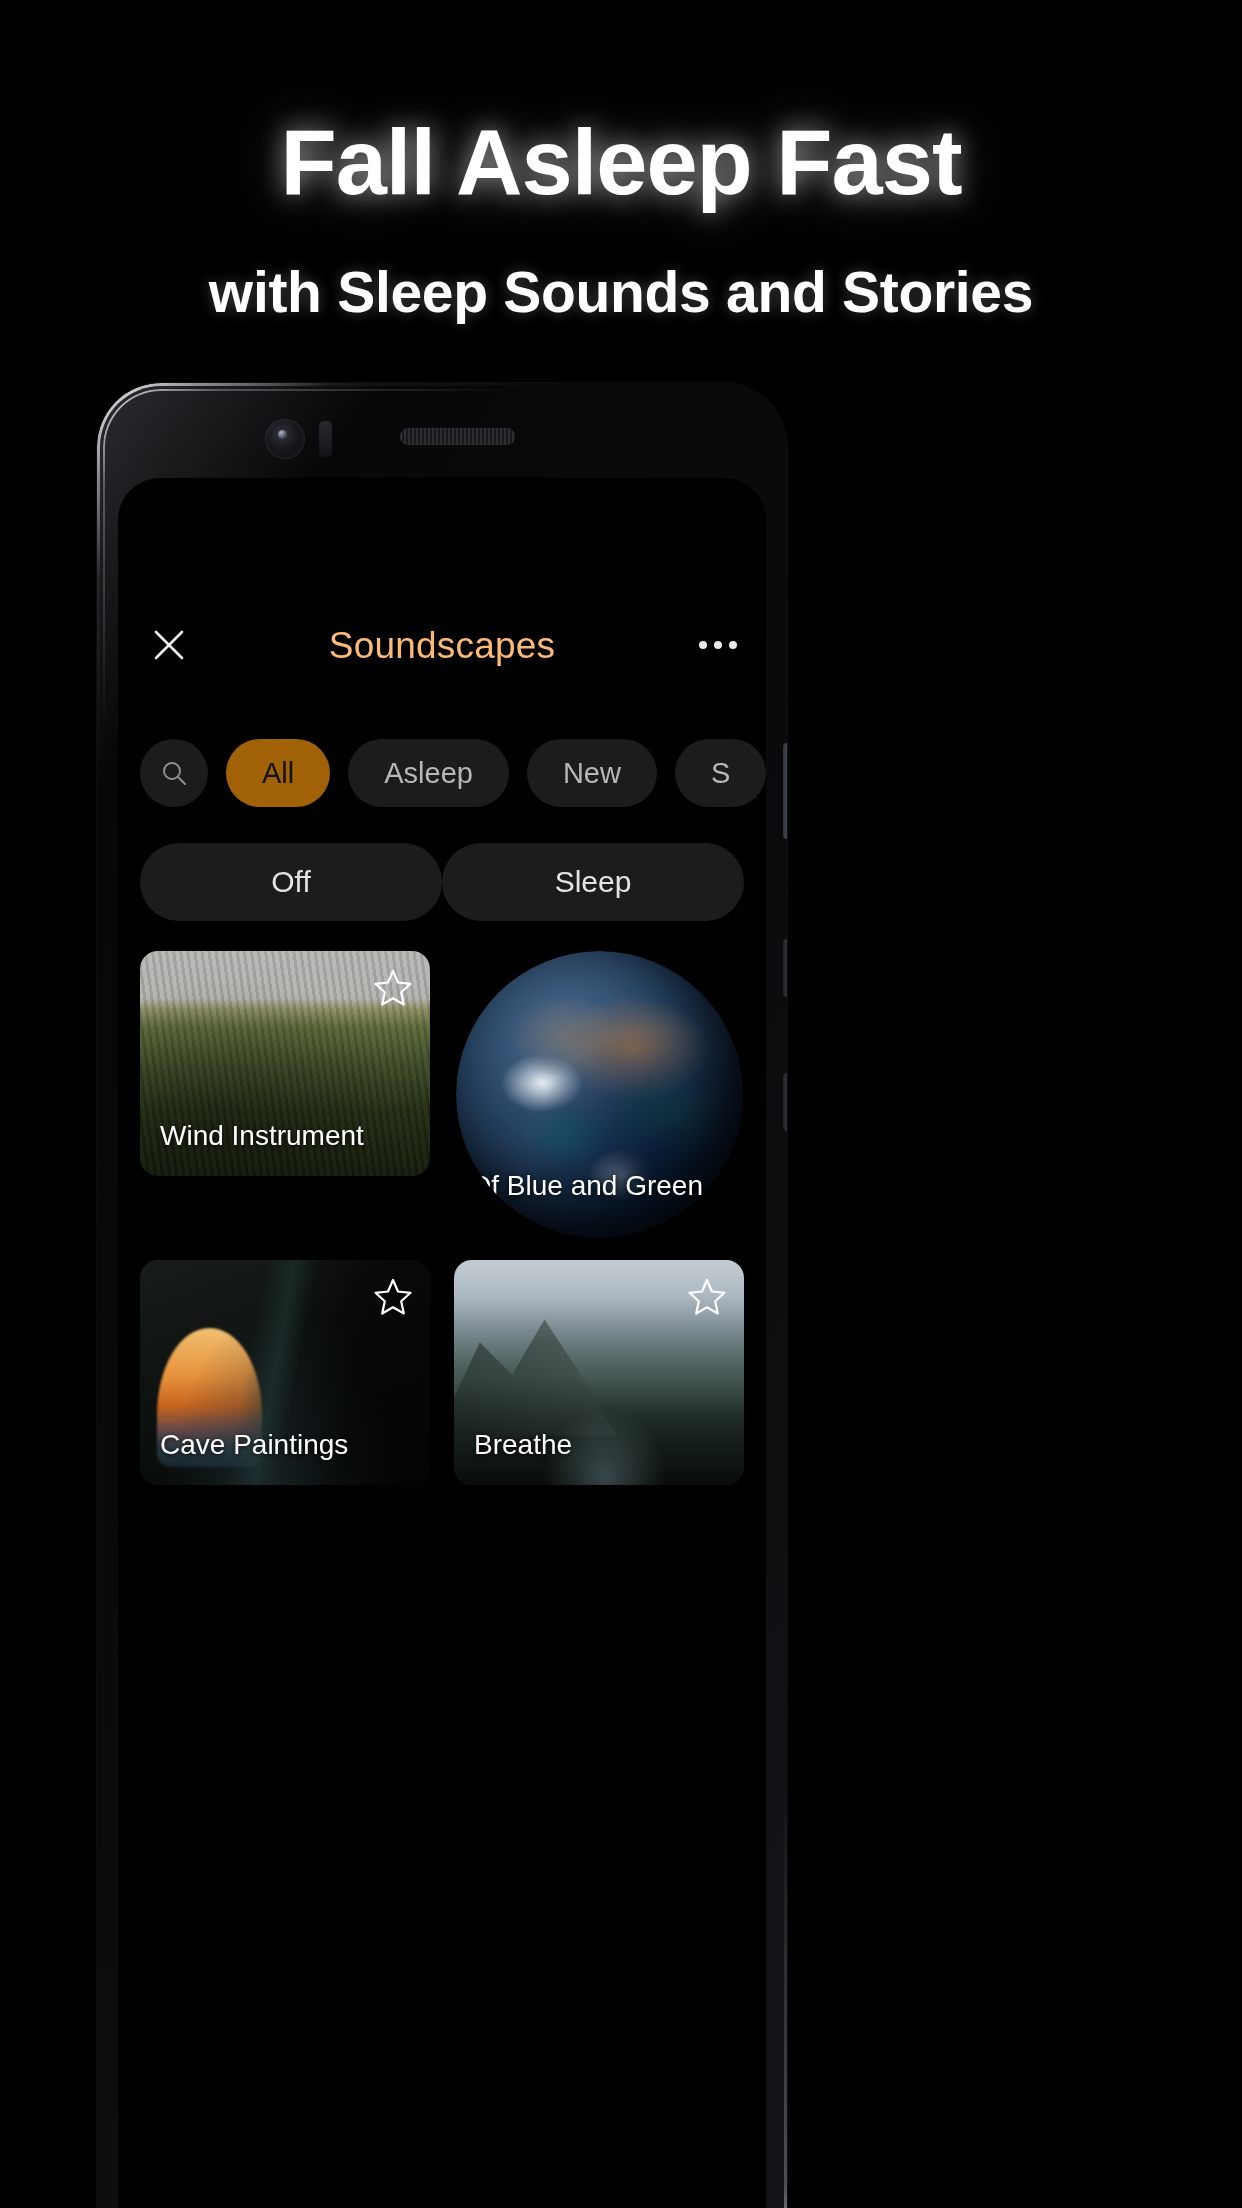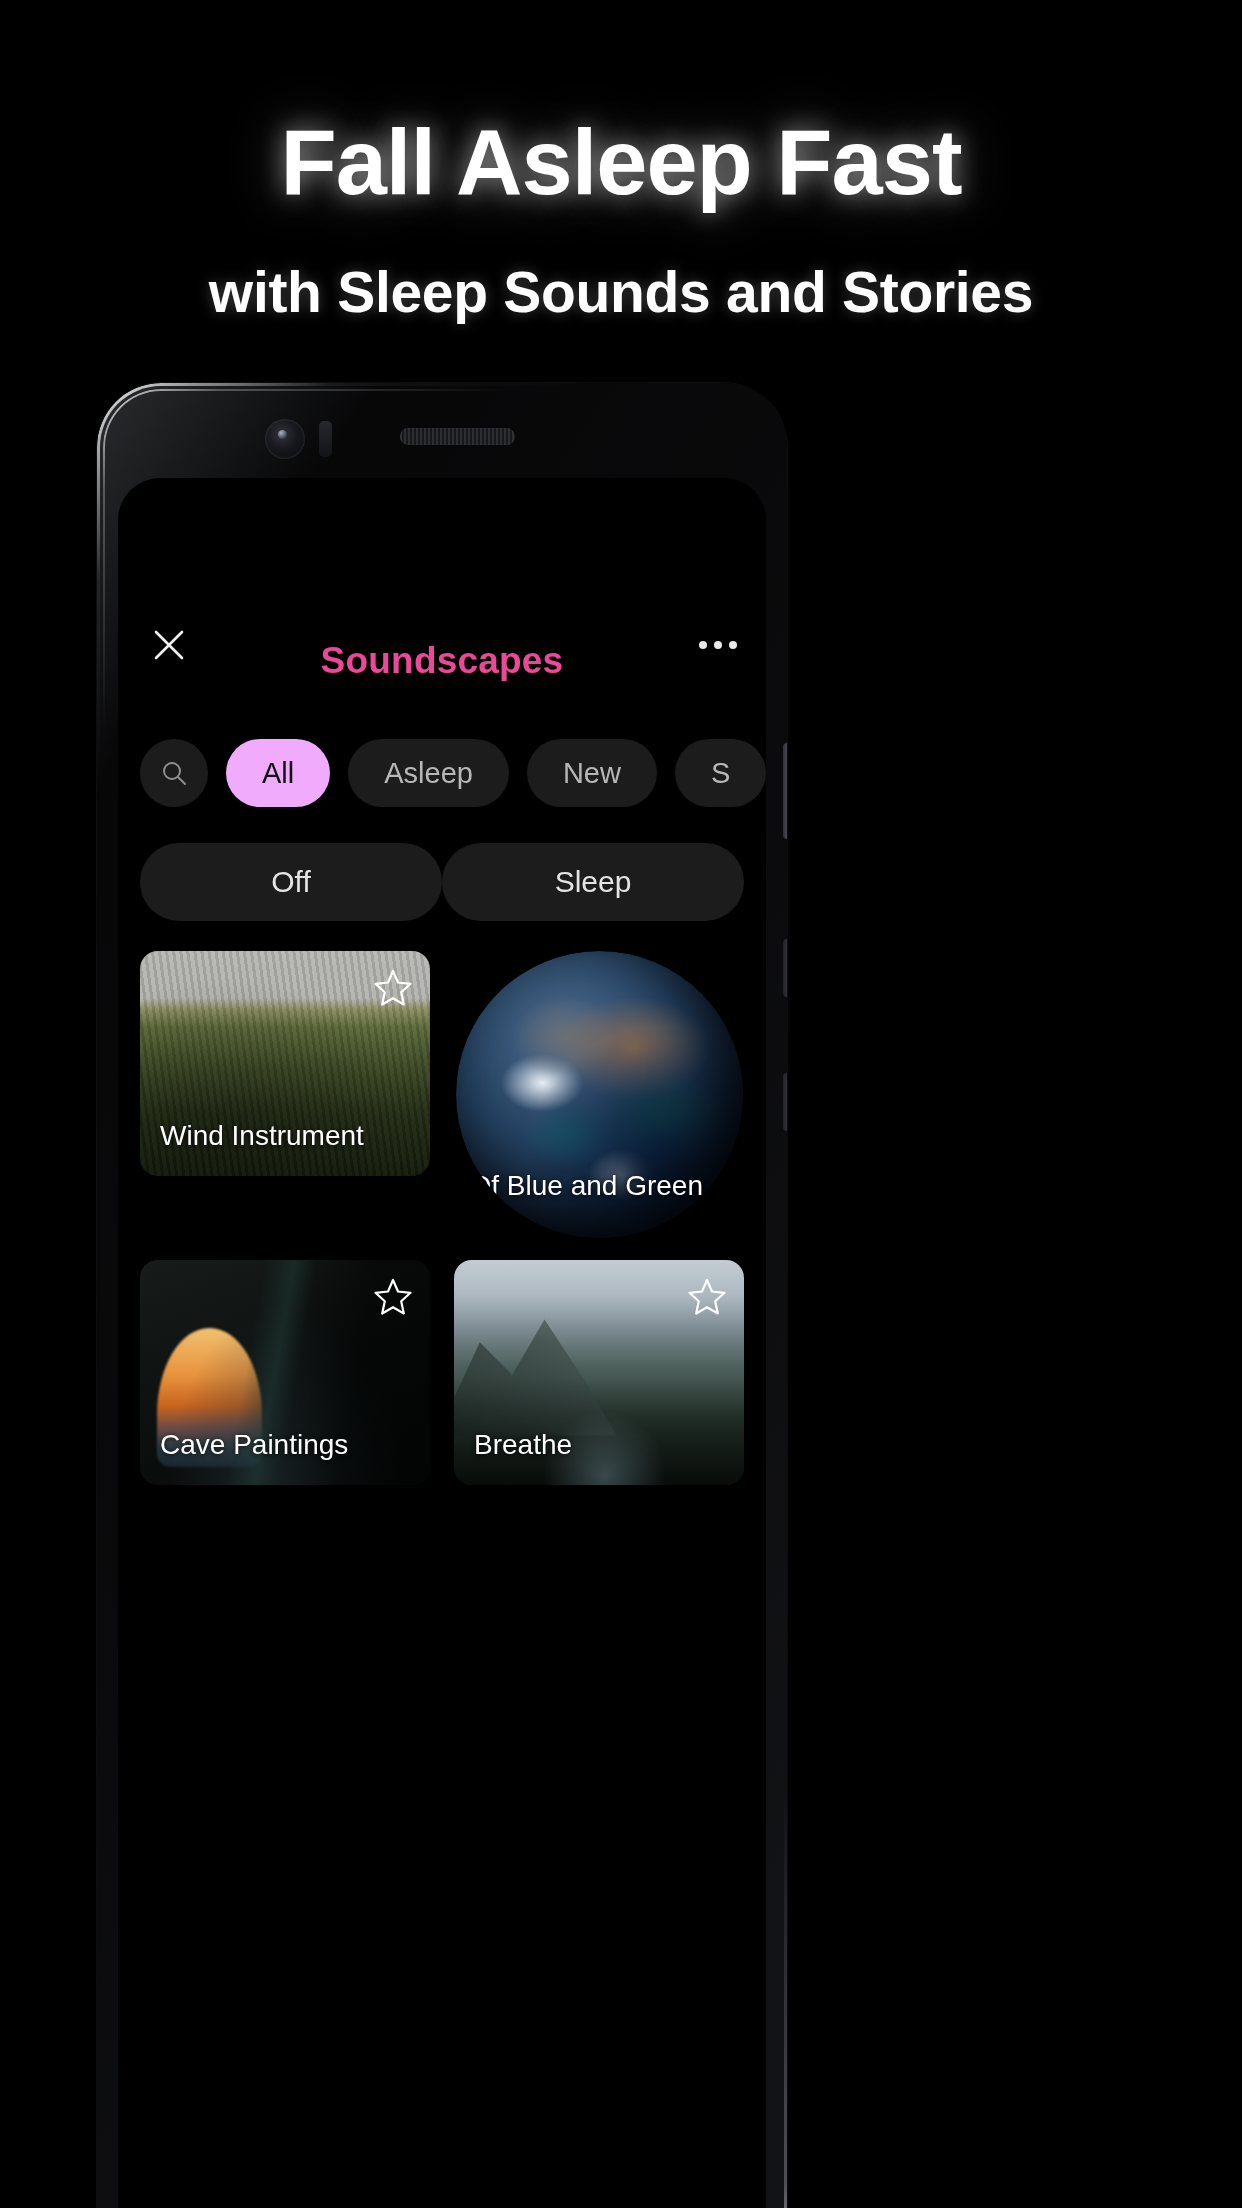--- a/index.html
+++ b/index.html
@@ -118,42 +118,42 @@
   
   .appbar {
     position:absolute; left:0; top:125px; width:648px; height:84px;
     display:flex; align-items:center;
   }
   .appbar-close {
     position:absolute; left:27px; top:18px; width:48px; height:48px;
     display:flex; align-items:center; justify-content:center;
   }
   .appbar-title {
-    position:absolute; left:0; top:16px; width:648px; height:84px;
+    position:absolute; left:0; top:1px; width:648px; height:84px;
     display:flex; align-items:center; justify-content:center;
-    font-size:37px; color:#ec4899; letter-spacing:0.2px; font-weight:700;
+    font-size:37px; color:#fdba74; letter-spacing:0.2px; font-weight:400;
   }
   .appbar-more {
     position:absolute; right:22px; top:18px; width:52px; height:48px;
     display:flex; align-items:center; justify-content:center; gap:7px;
   }
   .dot { width:8px; height:8px; border-radius:50%; background:#e9e9e9; display:block; }
 
   
   .chips {
     position:absolute; left:0; top:257px; width:648px; height:76px;
     display:flex; align-items:center; gap:18px; padding-left:22px;
     overflow:hidden;
   }
   .chip {
     height:68px; border-radius:34px; background:#1c1c1c;
     display:flex; align-items:center; justify-content:center;
     padding:0 36px; font-size:29px; color:#b7b7b7; flex:0 0 auto; white-space:nowrap;
   }
-  .chip.active { background:#f0abfc; color:#111111; }
+  .chip.active { background:#a16207; color:#111111; }
   .chip.search { width:68px; padding:0; }
   .chip.clipped { padding:0 36px; }
 
   
   .modes {
     position:absolute; left:22px; top:365px; width:604px;
     display:flex; 
   }
   .mode-btn {
     flex:1; height:78px; border-radius:39px; background:#1c1c1c;

